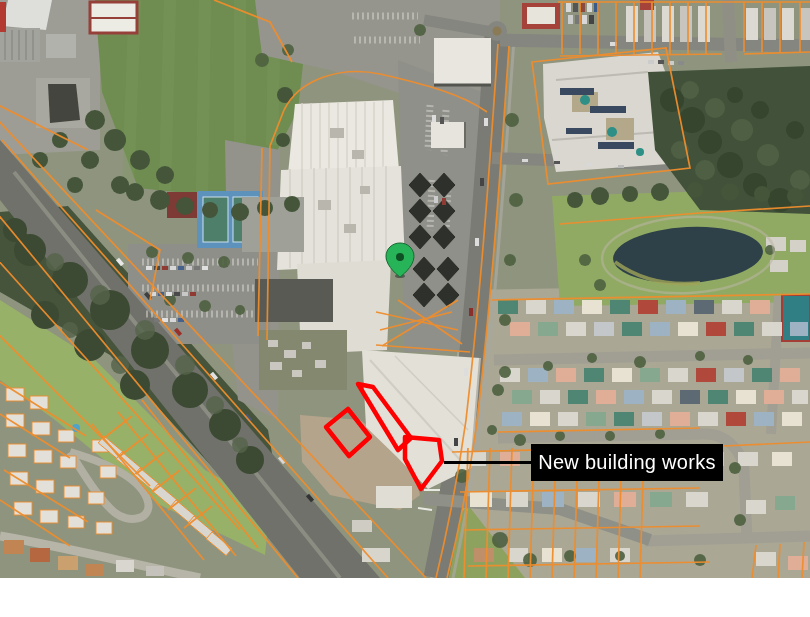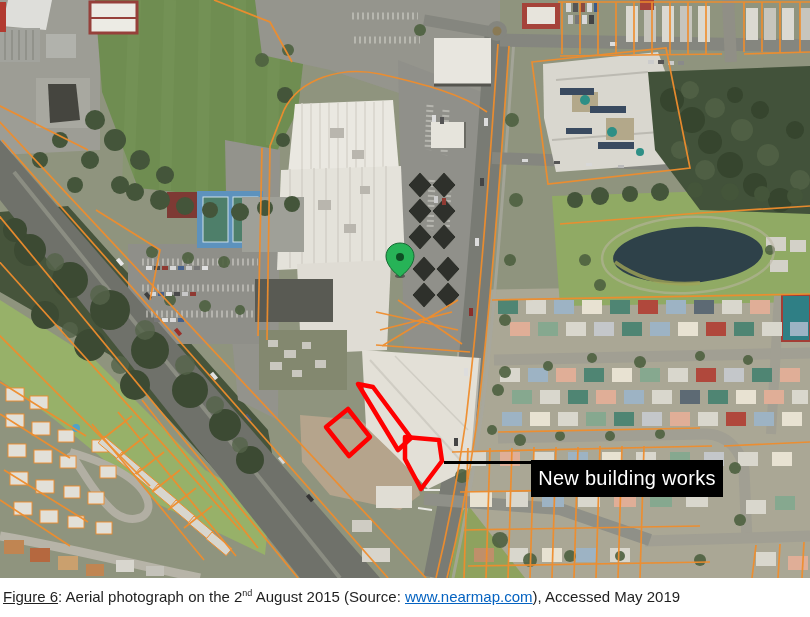--- a/index.html
+++ b/index.html
@@ -6,21 +6,21 @@
   .page{position:relative;width:810px;height:617px;background:#ffffff;overflow:hidden;
         font-family:"Liberation Sans", sans-serif;}
   .figure-area{position:relative;width:810px;height:578px;overflow:hidden;background:#8f947e;}
   .figure-area svg{display:block;}
   .cad{stroke:var(--cadastral-orange,#ef8d2d);fill:none;stroke-width:1.7;opacity:.95;}
   .cad-thin{stroke:var(--cadastral-orange,#ef8d2d);stroke-width:.9;}
   .red-outline{stroke:var(--annotation-red,#ff0000);fill:none;stroke-width:4.5;stroke-linejoin:round;}
   .pin{fill:var(--pin-green,#27b357);}
   .annotation-line{position:absolute;left:444px;top:461px;width:88px;height:3px;
         background:var(--label-bg,#000);}
-  .annotation-label{position:absolute;left:531px;top:460px;width:192px;height:37px;
+  .annotation-label{position:absolute;left:531px;top:444px;width:192px;height:37px;
         background:var(--label-bg,#000);color:var(--label-text,#fff);
         font-size:20px;display:flex;align-items:center;justify-content:center;
         letter-spacing:.3px;white-space:nowrap;}
   .caption{margin:0;padding:10px 0 0 3px;font-size:15px;color:#1f1f1f;line-height:1.25;}
   .figure-label{text-decoration:underline;}
   .caption sup{font-size:9px;vertical-align:super;line-height:0;}
   .caption-link{color:var(--link-color,#0563c1);text-decoration:underline;cursor:pointer;}
 </style>
 </head>
 <body>
@@ -561,16 +561,13 @@
         <ellipse cx="400" cy="276" rx="5" ry="2" fill="#222222" opacity="0.5"></ellipse>
         <path class="pin" d="M400,243 C392,243 386,249 386,256.5 C386,267 400,277 400,277 C400,277 414,267 414,256.5 C414,249 408,243 400,243 Z" stroke="#156a33" stroke-width="1"></path>
         <circle cx="400" cy="257" r="4" fill="#0e4f24"></circle>
       </g>
     </svg>
 
     <div class="annotation-line"></div>
     <div class="annotation-label">New building works</div>
   </div>
 
-  <p class="caption">
-    <span class="figure-label">Figure 6</span><span>: </span><span>Aerial photograph on the 2</span><sup>nd</sup><span> August 2015 (Source: </span><a class="caption-link">www.nearmap.com</a><span>), Accessed May 2019</span>
-  </p>
 </div>
 
 </body></html>

